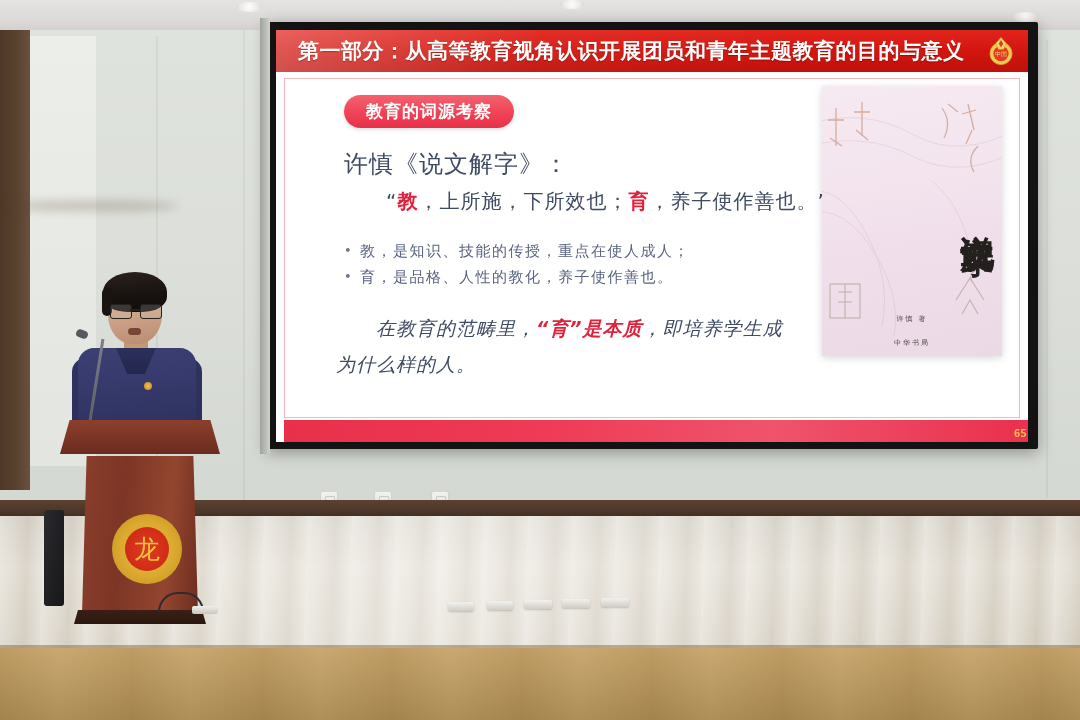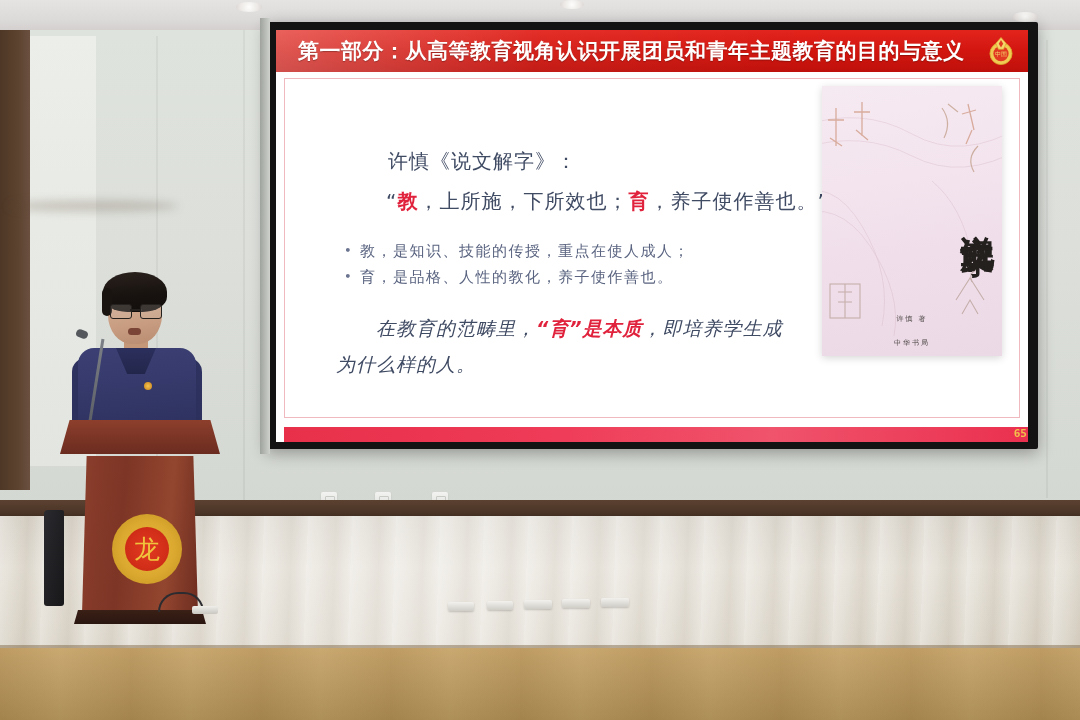--- a/index.html
+++ b/index.html
@@ -68,21 +68,21 @@
   .slide-body{position:absolute;left:8px;top:48px;width:736px;height:340px;
     background:#ffffff;border:1.5px solid #f0b9c0;box-sizing:border-box;}
   .pill{position:absolute;left:68px;top:65px;height:33px;padding:0 22px;
     display:flex;align-items:center;border-radius:17px;
     background:linear-gradient(180deg,#f4626f 0%,#ef4356 55%,#e8304a 100%);
     color:#ffffff;font-size:17px;font-weight:bold;letter-spacing:1px;
     font-family:"DejaVu Sans","Liberation Sans",sans-serif;
     box-shadow:0 2px 4px rgba(0,0,0,0.12);z-index:3;}
   .txt{position:absolute;color:#3f4a63;z-index:3;
     font-family:"DejaVu Sans","Liberation Sans",sans-serif;}
-  .quote-src{left:68px;top:118px;font-size:20px;letter-spacing:1px;margin-left:44px;}
+  .quote-src{left:68px;top:118px;font-size:24px;letter-spacing:1px;}
   .quote-main{left:110px;top:158px;font-size:20px;letter-spacing:1px;white-space:nowrap;}
   .quote-main .hl{color:#e0223c;font-weight:bold;}
   .bullets{left:68px;top:208px;font-size:15px;line-height:26px;letter-spacing:1.5px;
     color:#5a6480;font-family:"DejaVu Serif","Liberation Serif",serif;}
   .bullets .b{display:flex;align-items:flex-start;}
   .bullets .dot{width:16px;color:#6b7490;font-size:13px;line-height:26px;}
   .concl{left:60px;top:280px;width:460px;font-size:19px;line-height:36px;letter-spacing:1px;font-style:italic;}
   .concl .hl{color:#e0223c;font-weight:bold;}
   .book{position:absolute;left:546px;top:56px;width:180px;height:270px;z-index:3;
     background:linear-gradient(170deg,#f6eaf2 0%,#f3e4ee 35%,#efdde9 70%,#ecd9e6 100%);
@@ -91,21 +91,21 @@
   .book-title{position:absolute;left:0;right:0;top:26px;text-align:center;
     color:#23201e;font-size:34px;line-height:48px;letter-spacing:2px;font-weight:600;
     font-family:"DejaVu Serif","Liberation Serif",serif;
     writing-mode:vertical-rl;margin:0 auto;height:200px;}
   .book-sub{position:absolute;left:0;right:0;top:228px;text-align:center;
     color:#4a4642;font-size:7px;letter-spacing:2px;
     font-family:"DejaVu Serif","Liberation Serif",serif;}
   .book-pub{position:absolute;left:0;right:0;bottom:8px;text-align:center;
     color:#4a4642;font-size:7px;letter-spacing:2px;
     font-family:"DejaVu Serif","Liberation Serif",serif;}
-  .slide-footer{position:absolute;left:8px;bottom:0;width:752px;height:15px;
+  .slide-footer{position:absolute;left:8px;bottom:0;width:752px;height:22px;
     background:linear-gradient(90deg,#e8304a 0%,#ef3b57 35%,#f0536c 65%,#ea2f4e 100%);}
   .page-no{position:absolute;right:9px;bottom:2px;color:#f2c14a;font-size:11px;
     font-weight:bold;font-family:"DejaVu Sans Mono","Liberation Mono",monospace;}
   
   .person{position:absolute;left:72px;top:272px;width:130px;height:180px;z-index:5;}
   .head{position:absolute;left:36px;top:6px;width:54px;height:66px;border-radius:48% 48% 44% 44%;
     background:linear-gradient(170deg,#d9b49a 0%,#cda387 55%,#b98c70 100%);}
   .hair{position:absolute;left:31px;top:0px;width:64px;height:40px;
     border-radius:50% 50% 38% 38%;
     background:linear-gradient(175deg,#2a211c 0%,#17120f 60%,#120e0c 100%);}
@@ -216,20 +216,21 @@
       <svg class="league-badge" viewBox="0 0 40 40">
         <circle cx="20" cy="23" r="13" fill="#f0cb54" stroke="#d8a52c" stroke-width="1"></circle>
         <circle cx="20" cy="23" r="9" fill="#e23a22"></circle>
         <path d="M20 4 L26 11 L23 18 L17 18 L14 11 Z" fill="#f5d66a" stroke="#d8a52c" stroke-width="0.8"></path>
         <path d="M20 7 L22.6 11.6 L20 16 L17.4 11.6 Z" fill="#e23a22"></path>
         <text x="20" y="26" font-size="7" fill="#f3d36b" text-anchor="middle" font-family="DejaVu Serif, serif">中国</text>
       </svg>
 
       <div class="slide-body"></div>
 
+      <div class="pill">教育的词源考察</div>
 
       <div class="txt quote-src">许慎《说文解字》：</div>
 
       <div class="txt quote-main">
         <span>“</span><span class="hl">教</span><span>，上所施，下所效也；</span><span class="hl">育</span><span>，养子使作善也。</span><span>”</span>
       </div>
 
       <div class="txt bullets">
         <div class="b">
           <span class="dot">•</span>

